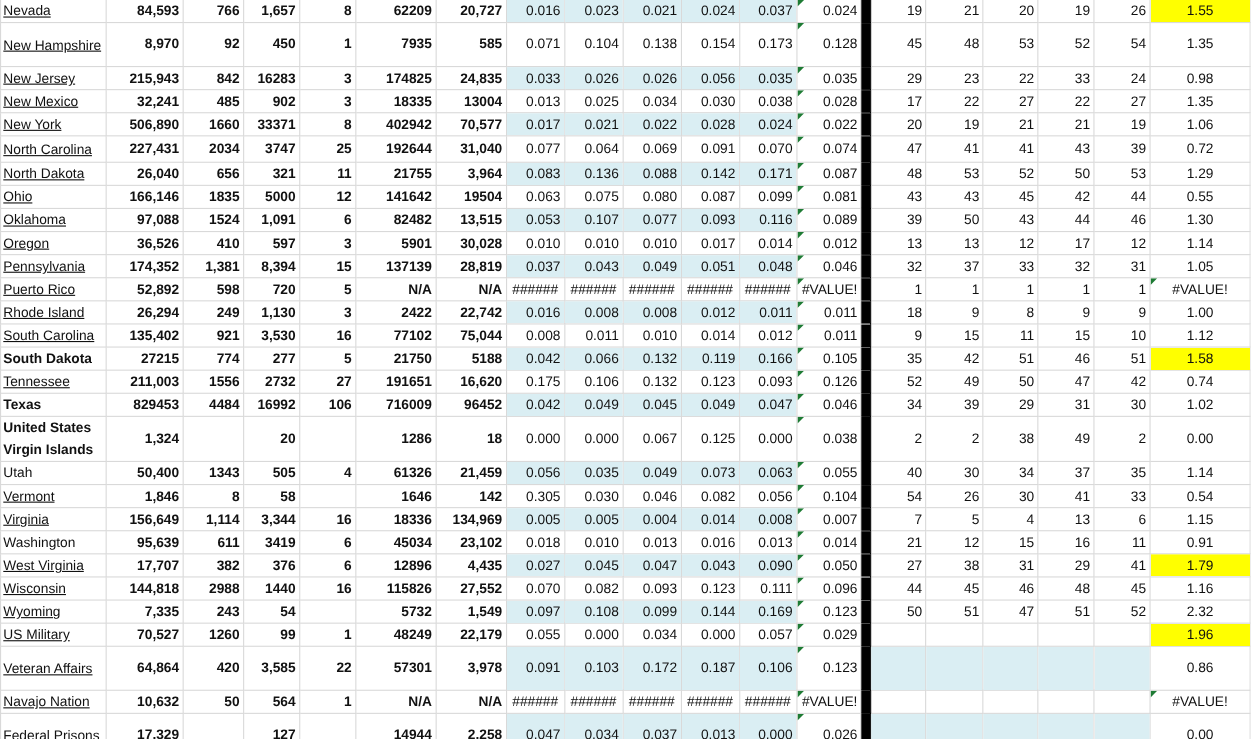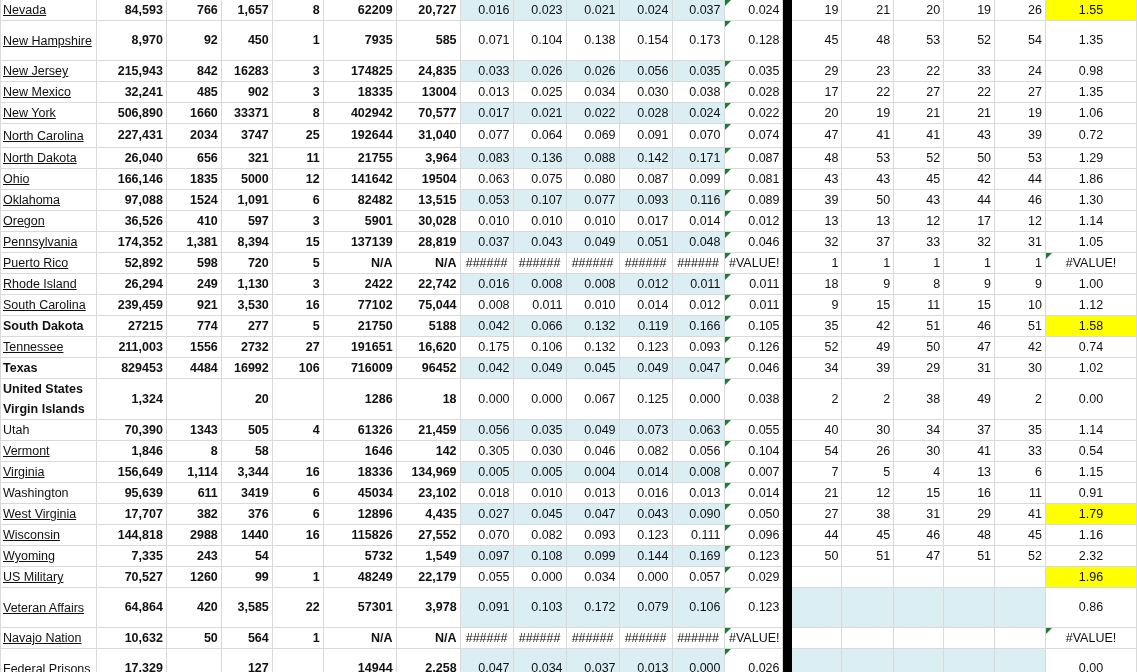--- a/index.html
+++ b/index.html
@@ -214,21 +214,21 @@
         <td>0.080</td>
         <td>0.087</td>
         <td>0.099</td>
         <td><span class="tri"></span><span>0.081</span></td>
         <td class="sep"></td>
         <td>43</td>
         <td>43</td>
         <td>45</td>
         <td>42</td>
         <td>44</td>
-        <td class="ctr"><span>1.86</span></td>
+        <td class="ctr"><span>0.55</span></td>
       </tr>
       <tr>
         <td class="name"><span class="lnk">Oklahoma</span></td>
         <td class="b">97,088</td>
         <td class="b">1524</td>
         <td class="b">1,091</td>
         <td class="b">6</td>
         <td class="b">82482</td>
         <td class="b">13,515</td>
         <td class="sh">0.053</td>
@@ -328,21 +328,21 @@
         <td class="sep"></td>
         <td>18</td>
         <td>9</td>
         <td>8</td>
         <td>9</td>
         <td>9</td>
         <td class="ctr"><span>1.00</span></td>
       </tr>
       <tr>
         <td class="name"><span class="lnk">South Carolina</span></td>
-        <td class="b">239,459</td>
+        <td class="b">135,402</td>
         <td class="b">921</td>
         <td class="b">3,530</td>
         <td class="b">16</td>
         <td class="b">77102</td>
         <td class="b">75,044</td>
         <td>0.008</td>
         <td>0.011</td>
         <td>0.010</td>
         <td>0.014</td>
         <td>0.012</td>
@@ -438,21 +438,21 @@
         <td class="sep"></td>
         <td>2</td>
         <td>2</td>
         <td>38</td>
         <td>49</td>
         <td>2</td>
         <td class="ctr"><span>0.00</span></td>
       </tr>
       <tr>
         <td class="name"><span>Utah</span></td>
-        <td class="b">70,390</td>
+        <td class="b">50,400</td>
         <td class="b">1343</td>
         <td class="b">505</td>
         <td class="b">4</td>
         <td class="b">61326</td>
         <td class="b">21,459</td>
         <td class="sh">0.056</td>
         <td class="sh">0.035</td>
         <td class="sh">0.049</td>
         <td class="sh">0.073</td>
         <td class="sh">0.063</td>
@@ -623,21 +623,21 @@
         <td class="name"><span class="lnk">Veteran Affairs</span></td>
         <td class="b">64,864</td>
         <td class="b">420</td>
         <td class="b">3,585</td>
         <td class="b">22</td>
         <td class="b">57301</td>
         <td class="b">3,978</td>
         <td class="sh">0.091</td>
         <td class="sh">0.103</td>
         <td class="sh">0.172</td>
-        <td class="sh">0.079</td>
+        <td class="sh">0.187</td>
         <td class="sh">0.106</td>
         <td><span class="tri"></span><span>0.123</span></td>
         <td class="sep"></td>
         <td class="sh"></td>
         <td class="sh"></td>
         <td class="sh"></td>
         <td class="sh"></td>
         <td class="sh"></td>
         <td class="ctr"><span>0.86</span></td>
       </tr>

